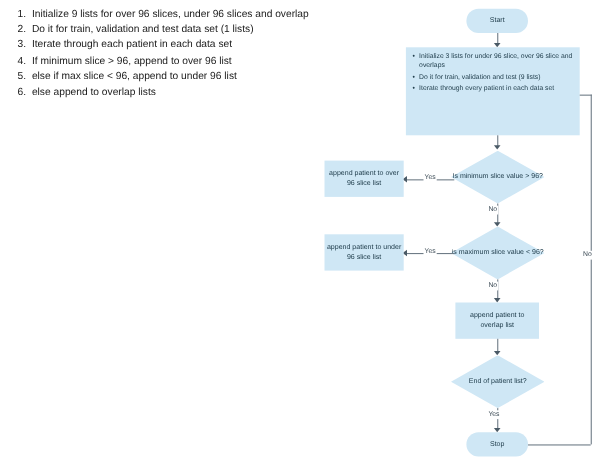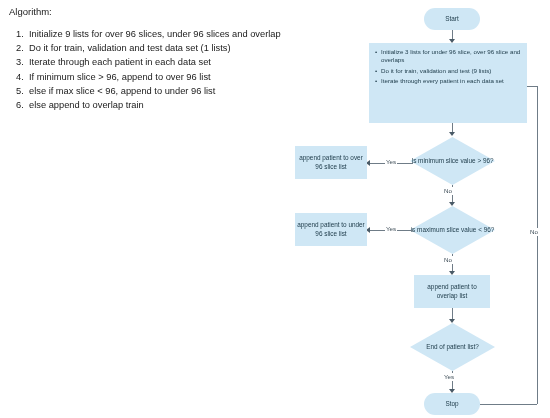--- a/index.html
+++ b/index.html
@@ -122,21 +122,20 @@
     background: #ffffff;
     padding: 0 1px;
   }
 </style>
 </head>
 <body>
 
 <div id="page">
 
   <div id="algorithm-panel">
-    <div id="algorithm-heading">Algorithm:</div>
     <ol id="algorithm-steps">
       <li>
         <span class="step-num">1.</span>
         <span class="step-text">Initialize 9 lists for over 96 slices, under 96 slices and overlap</span>
       </li>
       <li>
         <span class="step-num">2.</span>
         <span class="step-text">Do it for train, validation and test data set (1 lists)</span>
       </li>
       <li>
@@ -146,21 +145,21 @@
       <li>
         <span class="step-num">4.</span>
         <span class="step-text">If minimum slice &gt; 96, append to over 96 list</span>
       </li>
       <li>
         <span class="step-num">5.</span>
         <span class="step-text">else if max slice &lt; 96, append to under 96 list</span>
       </li>
       <li>
         <span class="step-num">6.</span>
-        <span class="step-text">else append to overlap train</span>
+        <span class="step-text">else append to overlap lists</span>
       </li>
     </ol>
   </div>
 
   <div id="flowchart">
 
     <div class="node terminator" style="left:424px; top:8px; width:56px; height:22px;">
       <span>Start</span>
     </div>
 

